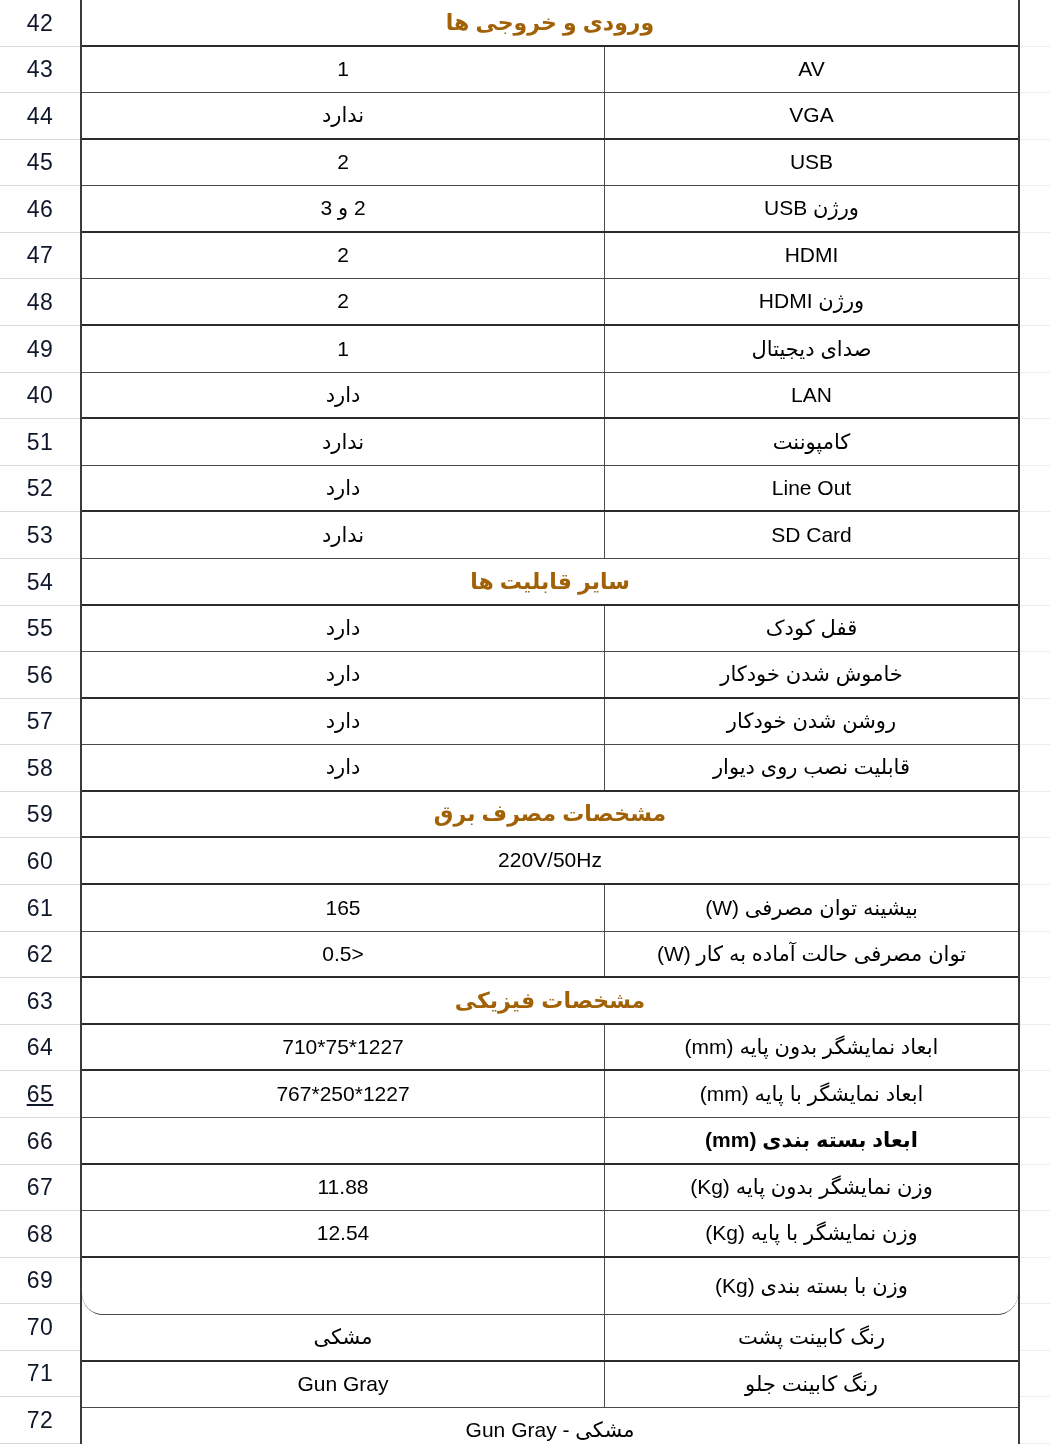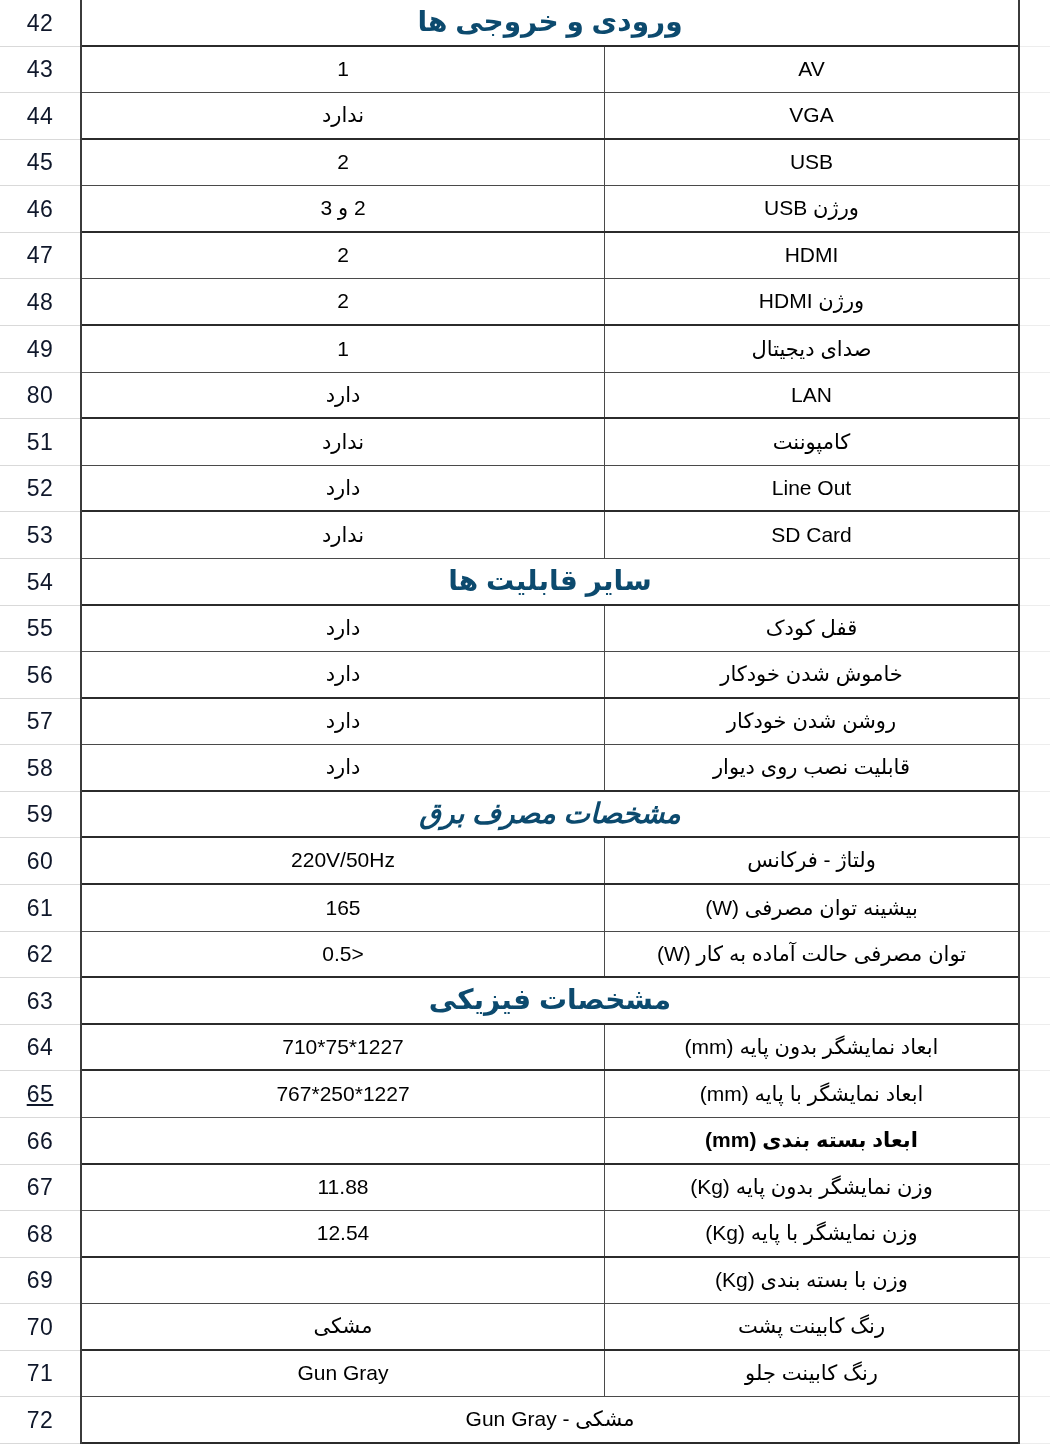--- a/index.html
+++ b/index.html
@@ -103,23 +103,23 @@
     direction: rtl;
   }
 
   
   .cell-section {
     flex: 1 1 auto;
     box-sizing: border-box;
     display: flex;
     align-items: center;
     justify-content: center;
-    font-size: 28px;
+    font-size: 22px;
     font-weight: bold;
-    color: #0c4a6e;
+    color: #a16207;
     line-height: 1.15;
     white-space: nowrap;
     direction: rtl;
   }
 
   
   #sheet-tail {
     position: absolute;
     top: 0;
     left: 1020px;
@@ -141,21 +141,21 @@
 
   <div id="gutter">
       <div class="gutter-cell" style="height: 47px;">42</div>
       <div class="gutter-cell" style="height: 46px;">43</div>
       <div class="gutter-cell" style="height: 47px;">44</div>
       <div class="gutter-cell" style="height: 46px;">45</div>
       <div class="gutter-cell" style="height: 47px;">46</div>
       <div class="gutter-cell" style="height: 46px;">47</div>
       <div class="gutter-cell" style="height: 47px;">48</div>
       <div class="gutter-cell" style="height: 47px;">49</div>
-      <div class="gutter-cell" style="height: 46px;">80</div>
+      <div class="gutter-cell" style="height: 46px;">40</div>
       <div class="gutter-cell" style="height: 47px;">51</div>
       <div class="gutter-cell" style="height: 46px;">52</div>
       <div class="gutter-cell" style="height: 47px;">53</div>
       <div class="gutter-cell" style="height: 47px;">54</div>
       <div class="gutter-cell" style="height: 46px;">55</div>
       <div class="gutter-cell" style="height: 47px;">56</div>
       <div class="gutter-cell" style="height: 46px; margin-left: 16px;">57</div>
       <div class="gutter-cell" style="height: 47px;">58</div>
       <div class="gutter-cell" style="height: 46px;">59</div>
       <div class="gutter-cell" style="height: 47px;">60</div>
@@ -233,25 +233,24 @@
         <div class="cell-value">دارد</div>
       </div>
       <div class="row thin" style="height: 46px;">
         <div class="cell-label">روشن شدن خودکار</div>
         <div class="cell-value">دارد</div>
       </div>
       <div class="row" style="height: 47px;">
         <div class="cell-label">قابلیت نصب روی دیوار</div>
         <div class="cell-value">دارد</div>
       </div>
-      <div class="row" style="height: 46px; font-style: italic;">
+      <div class="row" style="height: 46px;">
         <div class="cell-section">مشخصات مصرف برق</div>
       </div>
       <div class="row" style="height: 47px;">
-        <div class="cell-label">ولتاژ - فرکانس</div>
         <div class="cell-value">220V/50Hz</div>
       </div>
       <div class="row thin" style="height: 47px;">
         <div class="cell-label">بیشینه توان مصرفی (W)</div>
         <div class="cell-value">165</div>
       </div>
       <div class="row" style="height: 46px;">
         <div class="cell-label">توان مصرفی حالت آماده به کار (W)</div>
         <div class="cell-value">&lt;0.5</div>
       </div>
@@ -271,21 +270,21 @@
         <div class="cell-value"></div>
       </div>
       <div class="row thin" style="height: 46px;">
         <div class="cell-label">وزن نمایشگر بدون پایه (Kg)</div>
         <div class="cell-value">11.88</div>
       </div>
       <div class="row" style="height: 47px;">
         <div class="cell-label">وزن نمایشگر با پایه (Kg)</div>
         <div class="cell-value">12.54</div>
       </div>
-      <div class="row thin" style="height: 46px;">
+      <div class="row thin" style="height: 57px; border-radius: 21px;">
         <div class="cell-label">وزن با بسته بندی (Kg)</div>
         <div class="cell-value"></div>
       </div>
       <div class="row" style="height: 47px;">
         <div class="cell-label">رنگ کابینت پشت</div>
         <div class="cell-value">مشکی</div>
       </div>
       <div class="row thin" style="height: 46px;">
         <div class="cell-label">رنگ کابینت جلو</div>
         <div class="cell-value">Gun Gray</div>

